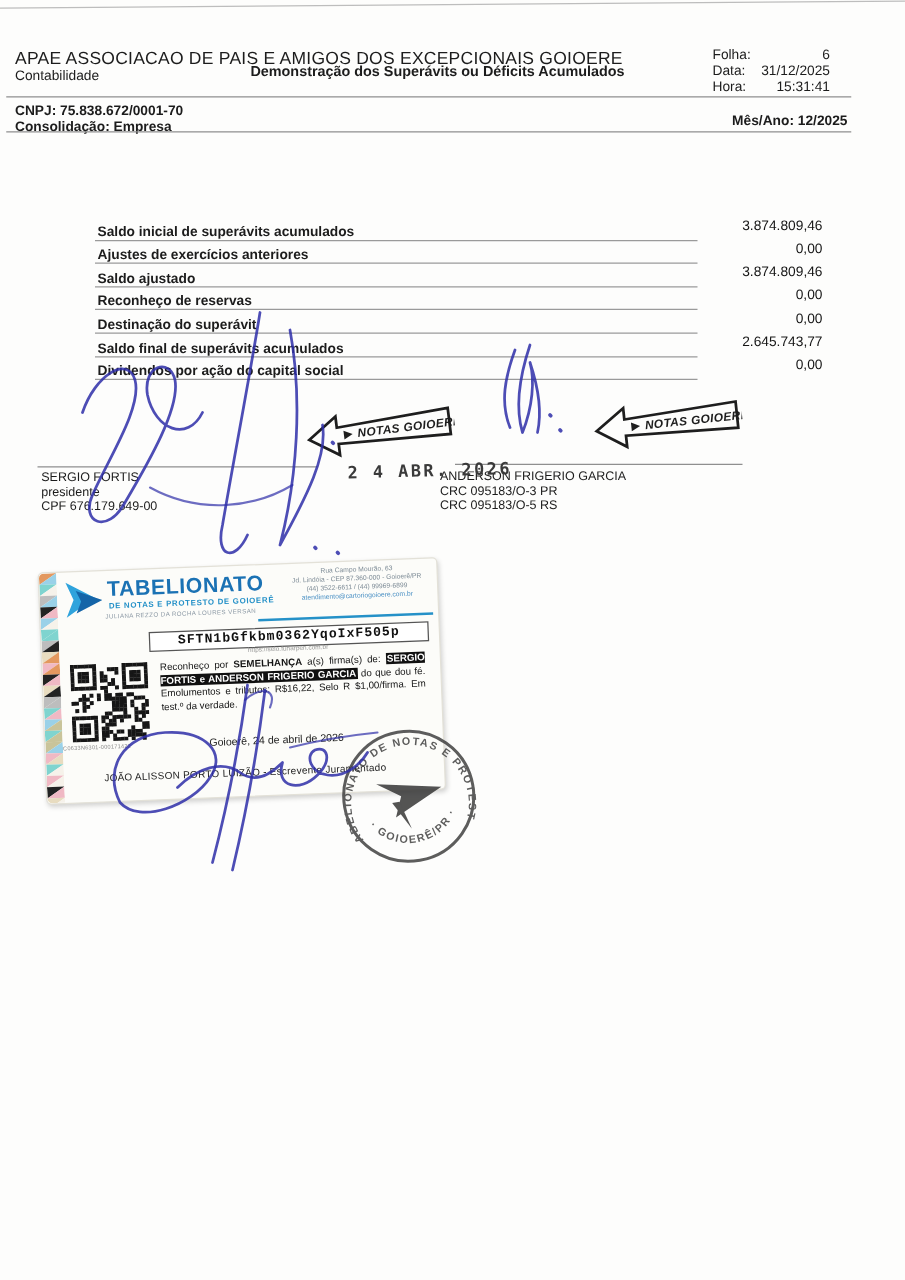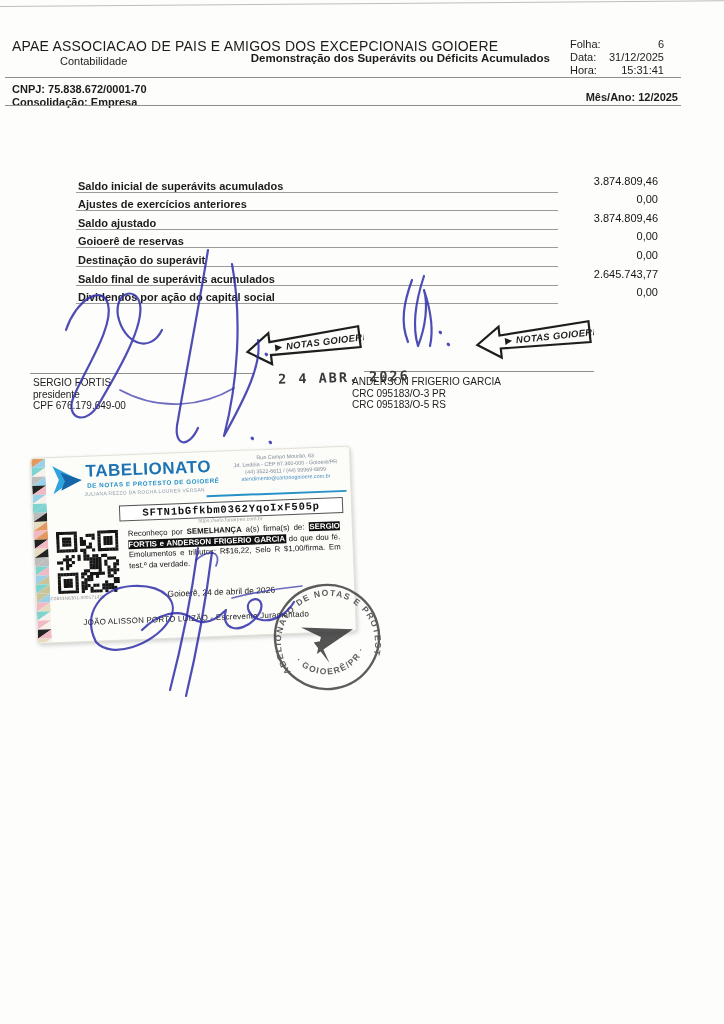--- a/index.html
+++ b/index.html
@@ -1,22 +1,22 @@
 <!DOCTYPE html>
 <html style="--brand: #1b72b4;"><head>
 <meta charset="utf-8">
 <style>
   html,body{margin:0;padding:0;background:#e9e9e9;}
   .page{position:relative;width:724px;height:1024px;margin:0 auto;background:#fdfdfc;overflow:hidden;
         font-family:"Liberation Sans",sans-serif;color:#1c1c1c;}
   .abs{position:absolute;}
   
   .company{top:38px;left:12px;font-size:14px;letter-spacing:.2px;}
-  .dept{top:55px;left:12px;font-size:11px;margin-left:48px;}
-  .doc-title{top:52px;left:150px;width:400px;text-align:right;font-weight:bold;font-size:11.5px;}
+  .dept{top:55px;left:12px;font-size:11px;}
+  .doc-title{top:52px;left:150px;width:400px;text-align:center;font-weight:bold;font-size:11.5px;}
   .meta-label{left:570px;font-size:11px;}
   .meta-val{right:60px;font-size:11px;text-align:right;}
   .hr{left:5px;width:676px;border-top:1.6px solid #8f8f8f;}
   .cnpj{top:83px;left:12px;font-size:11px;font-weight:bold;}
   .consol{top:96px;left:12px;font-size:11px;font-weight:bold;}
   .mesano{top:91px;right:46px;font-size:11px;font-weight:bold;}
   
   .ftable{top:175px;left:76px;width:584px;text-align:right;}
   .trow{position:relative;height:18.6px;}
   .tl{position:absolute;left:2px;bottom:2px;font-size:11px;font-weight:bold;white-space:nowrap;}
@@ -95,21 +95,21 @@
         <span class="tl">Ajustes de exercícios anteriores</span>
         <span class="tv">0,00</span>
         <span class="tline"></span>
       </div>
     <div class="trow">
         <span class="tl">Saldo ajustado</span>
         <span class="tv">3.874.809,46</span>
         <span class="tline"></span>
       </div>
     <div class="trow">
-        <span class="tl">Goioerê de reservas</span>
+        <span class="tl">Reconheço de reservas</span>
         <span class="tv">0,00</span>
         <span class="tline"></span>
       </div>
     <div class="trow">
         <span class="tl">Destinação do superávit</span>
         <span class="tv">0,00</span>
         <span class="tline"></span>
       </div>
     <div class="trow">
         <span class="tl">Saldo final de superávits acumulados</span>

